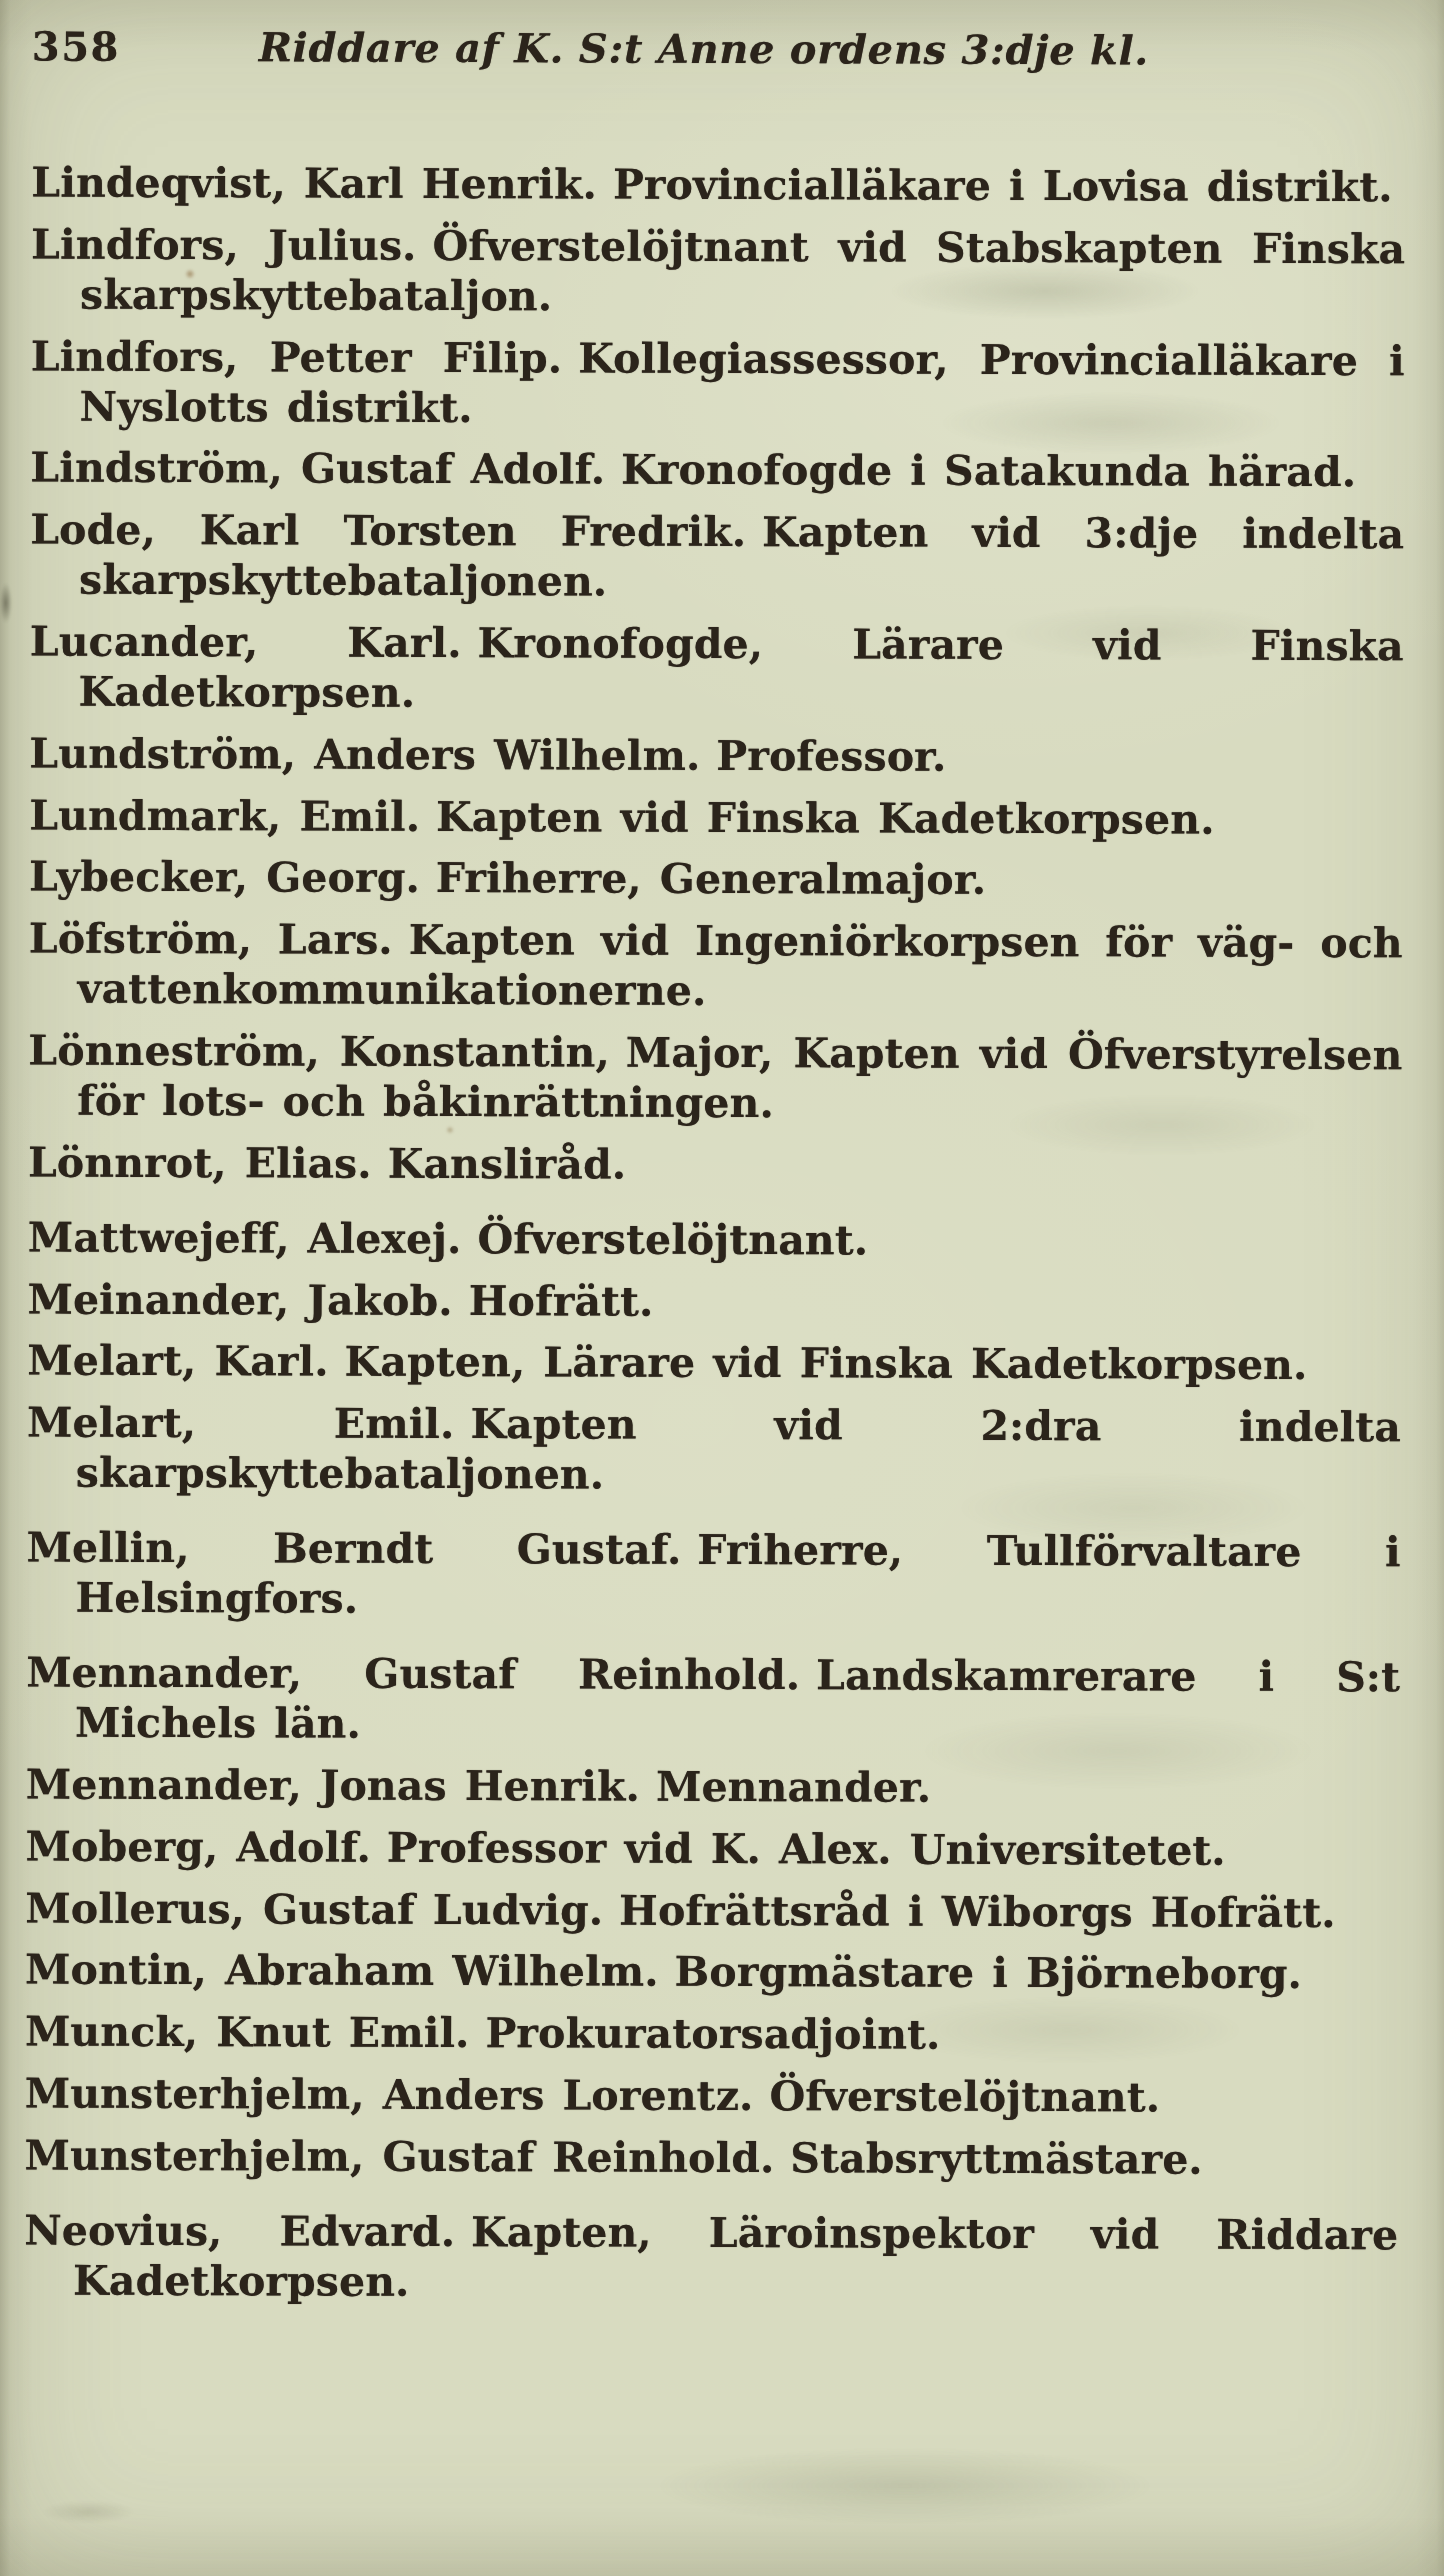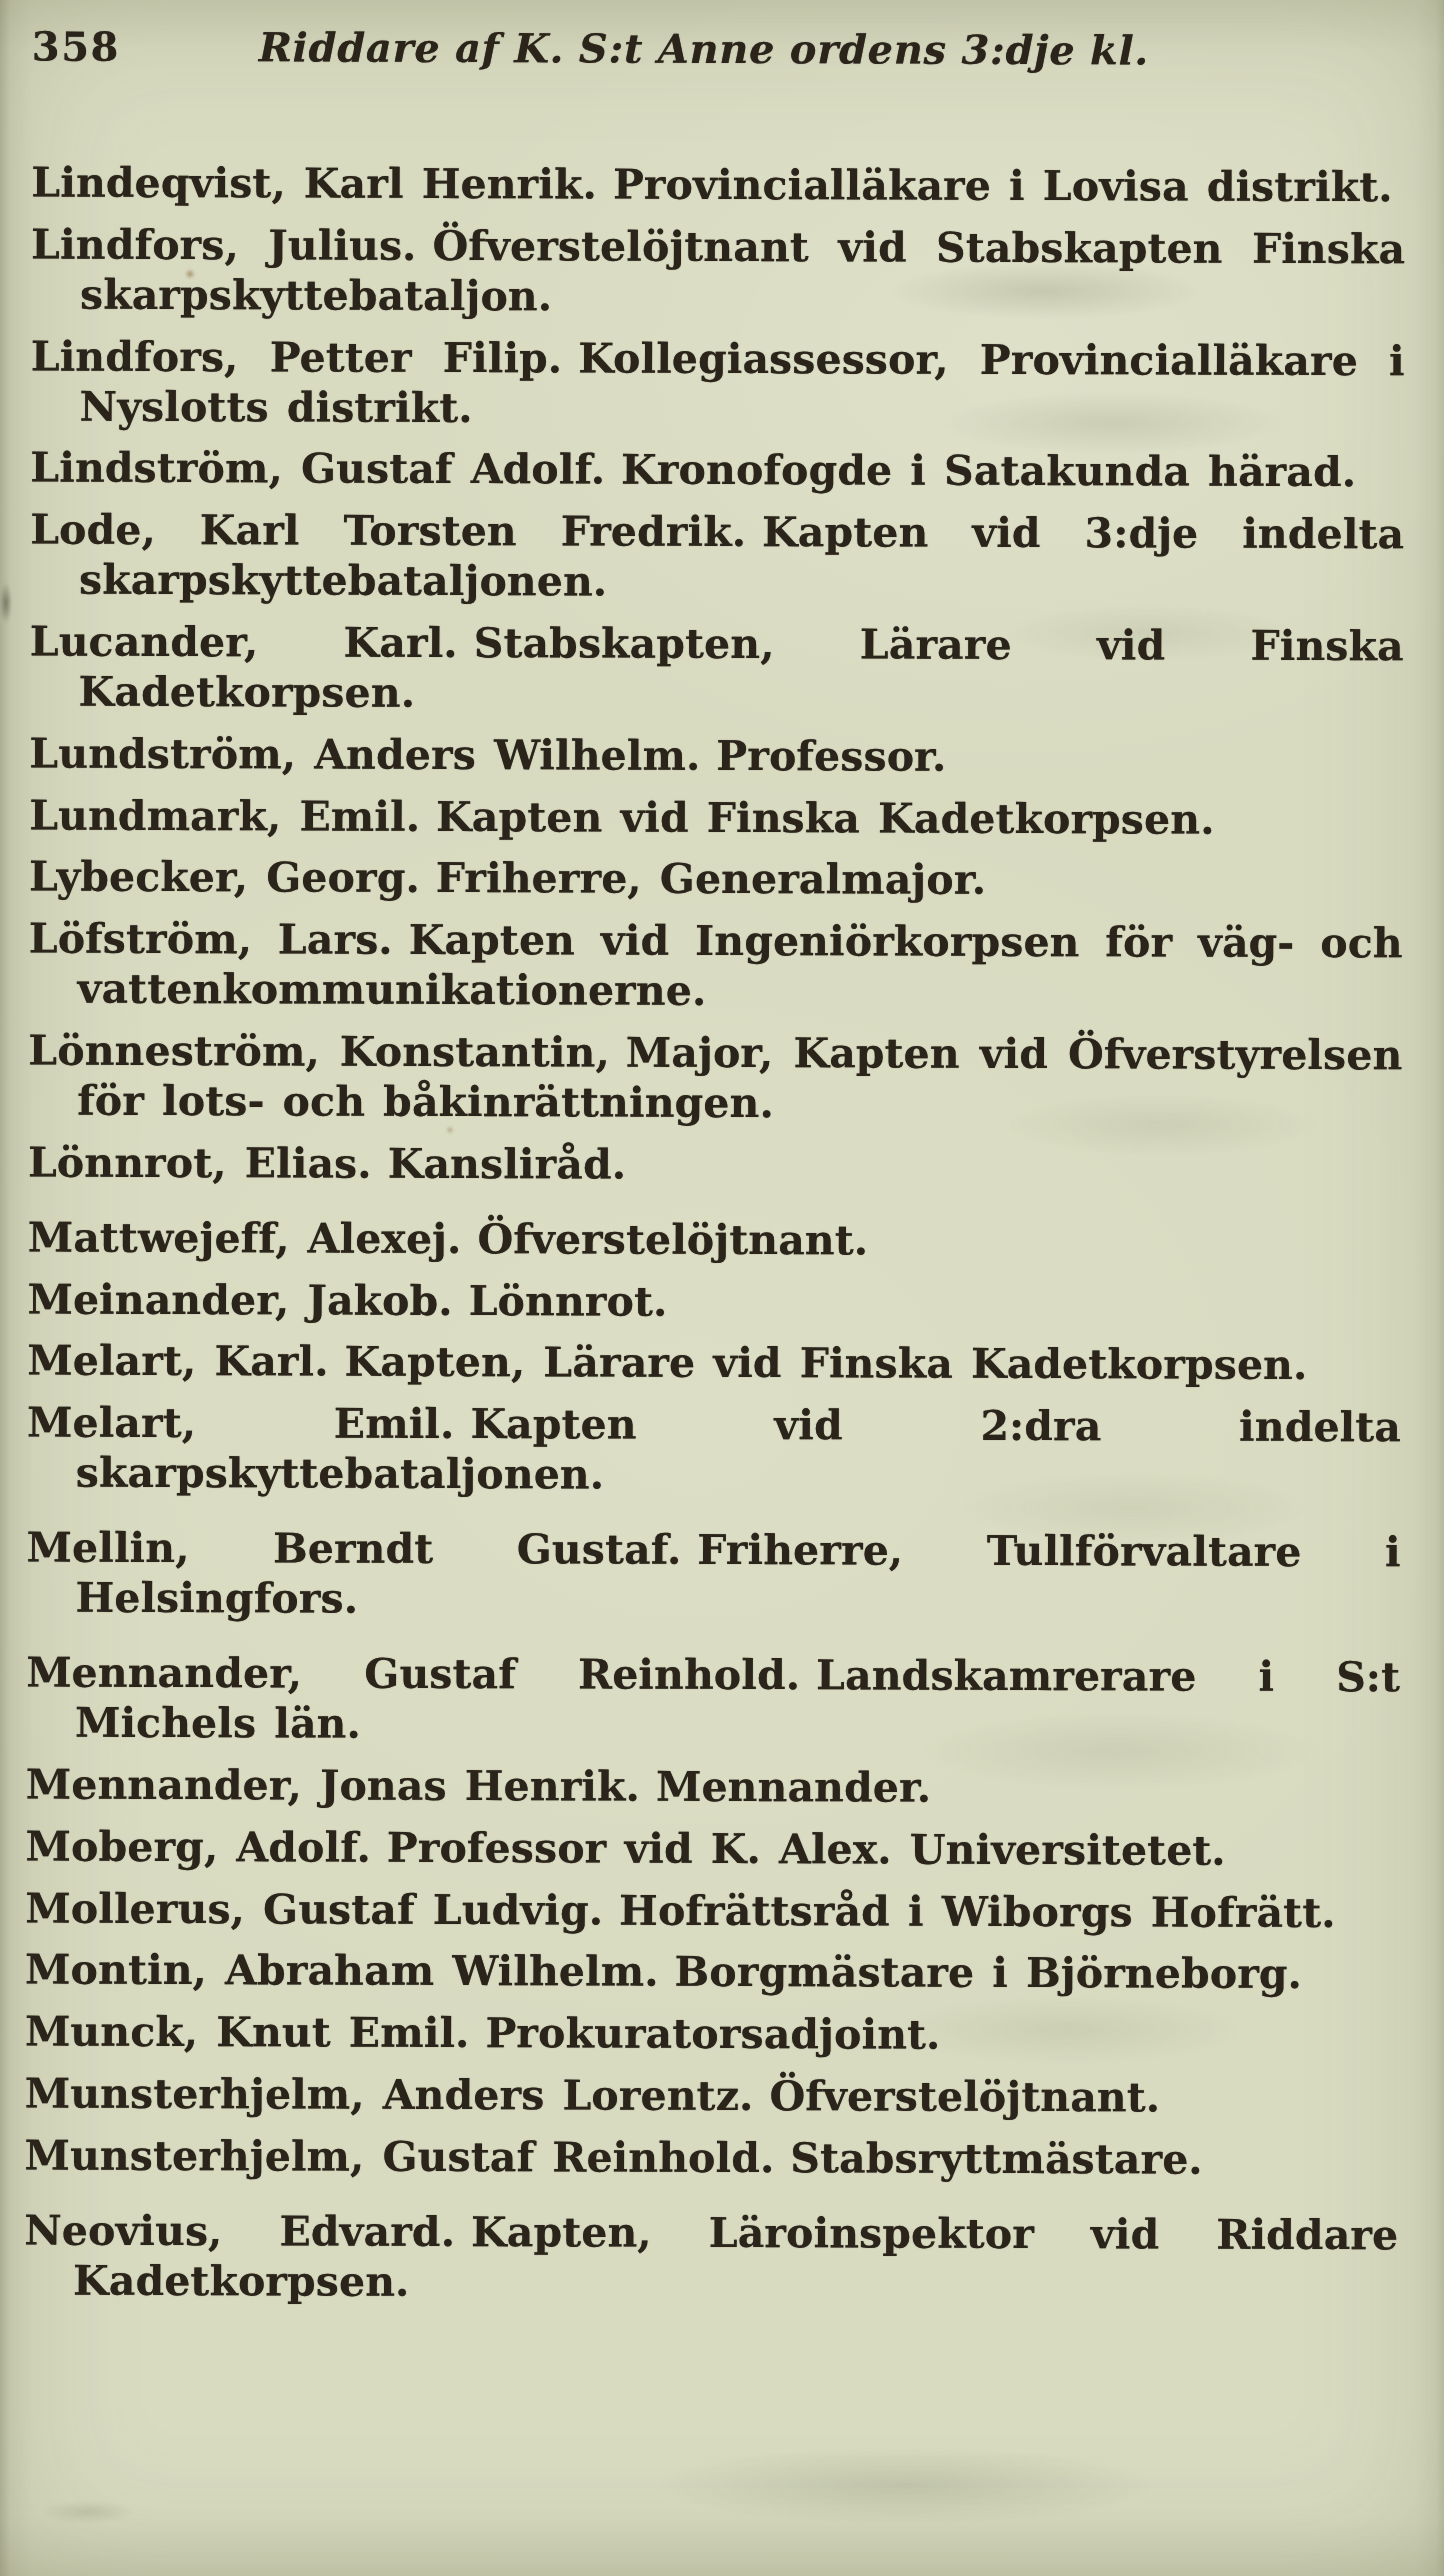--- a/index.html
+++ b/index.html
@@ -77,29 +77,29 @@
     <div class="pagehead">
       <span class="pageno">358</span>
       <span class="headtitle">Riddare af K. S:t Anne ordens 3:dje kl.</span>
     </div>
 
     <p class="entry"><span>Lindeqvist, Karl Henrik.</span><span class="desc">Provincialläkare i Lovisa distrikt.</span></p>
     <p class="entry"><span>Lindfors, Julius.</span><span class="desc">Öfverstelöjtnant vid Stabskapten Finska skarpskyttebataljon.</span></p>
     <p class="entry"><span>Lindfors, Petter Filip.</span><span class="desc">Kollegiassessor, Provincialläkare i Nyslotts distrikt.</span></p>
     <p class="entry"><span>Lindström, Gustaf Adolf.</span><span class="desc">Kronofogde i Satakunda härad.</span></p>
     <p class="entry"><span>Lode, Karl Torsten Fredrik.</span><span class="desc">Kapten vid 3:dje indelta skarpskyttebataljonen.</span></p>
-    <p class="entry"><span>Lucander, Karl.</span><span class="desc">Stabskapten, Lärare vid Finska Kadetkorpsen.</span></p>
+    <p class="entry"><span>Lucander, Karl.</span><span class="desc">Kronofogde, Lärare vid Finska Kadetkorpsen.</span></p>
     <p class="entry"><span>Lundström, Anders Wilhelm.</span><span class="desc">Professor.</span></p>
     <p class="entry"><span>Lundmark, Emil.</span><span class="desc">Kapten vid Finska Kadetkorpsen.</span></p>
     <p class="entry"><span>Lybecker, Georg.</span><span class="desc">Friherre, Generalmajor.</span></p>
     <p class="entry"><span>Löfström, Lars.</span><span class="desc">Kapten vid Ingeniörkorpsen för väg- och vattenkommunikationerne.</span></p>
     <p class="entry"><span>Lönneström, Konstantin,</span><span class="desc">Major, Kapten vid Öfverstyrelsen för lots- och båkinrättningen.</span></p>
     <p class="entry"><span>Lönnrot, Elias.</span><span class="desc">Kansliråd.</span></p>
     <p class="entry sp"><span>Mattwejeff, Alexej.</span><span class="desc">Öfverstelöjtnant.</span></p>
-    <p class="entry"><span>Meinander, Jakob.</span><span class="desc">Lönnrot.</span></p>
+    <p class="entry"><span>Meinander, Jakob.</span><span class="desc">Hofrätt.</span></p>
     <p class="entry"><span>Melart, Karl.</span><span class="desc">Kapten, Lärare vid Finska Kadetkorpsen.</span></p>
     <p class="entry"><span>Melart, Emil.</span><span class="desc">Kapten vid 2:dra indelta skarpskyttebataljonen.</span></p>
     <p class="entry sp"><span>Mellin, Berndt Gustaf.</span><span class="desc">Friherre, Tullförvaltare i Helsingfors.</span></p>
     <p class="entry sp"><span>Mennander, Gustaf Reinhold.</span><span class="desc">Landskamrerare i S:t Michels län.</span></p>
     <p class="entry"><span>Mennander, Jonas Henrik.</span><span class="desc">Mennander.</span></p>
     <p class="entry"><span>Moberg, Adolf.</span><span class="desc">Professor vid K. Alex. Universitetet.</span></p>
     <p class="entry"><span>Mollerus, Gustaf Ludvig.</span><span class="desc">Hofrättsråd i Wiborgs Hofrätt.</span></p>
     <p class="entry"><span>Montin, Abraham Wilhelm.</span><span class="desc">Borgmästare i Björneborg.</span></p>
     <p class="entry"><span>Munck, Knut Emil.</span><span class="desc">Prokuratorsadjoint.</span></p>
     <p class="entry"><span>Munsterhjelm, Anders Lorentz.</span><span class="desc">Öfverstelöjtnant.</span></p>

